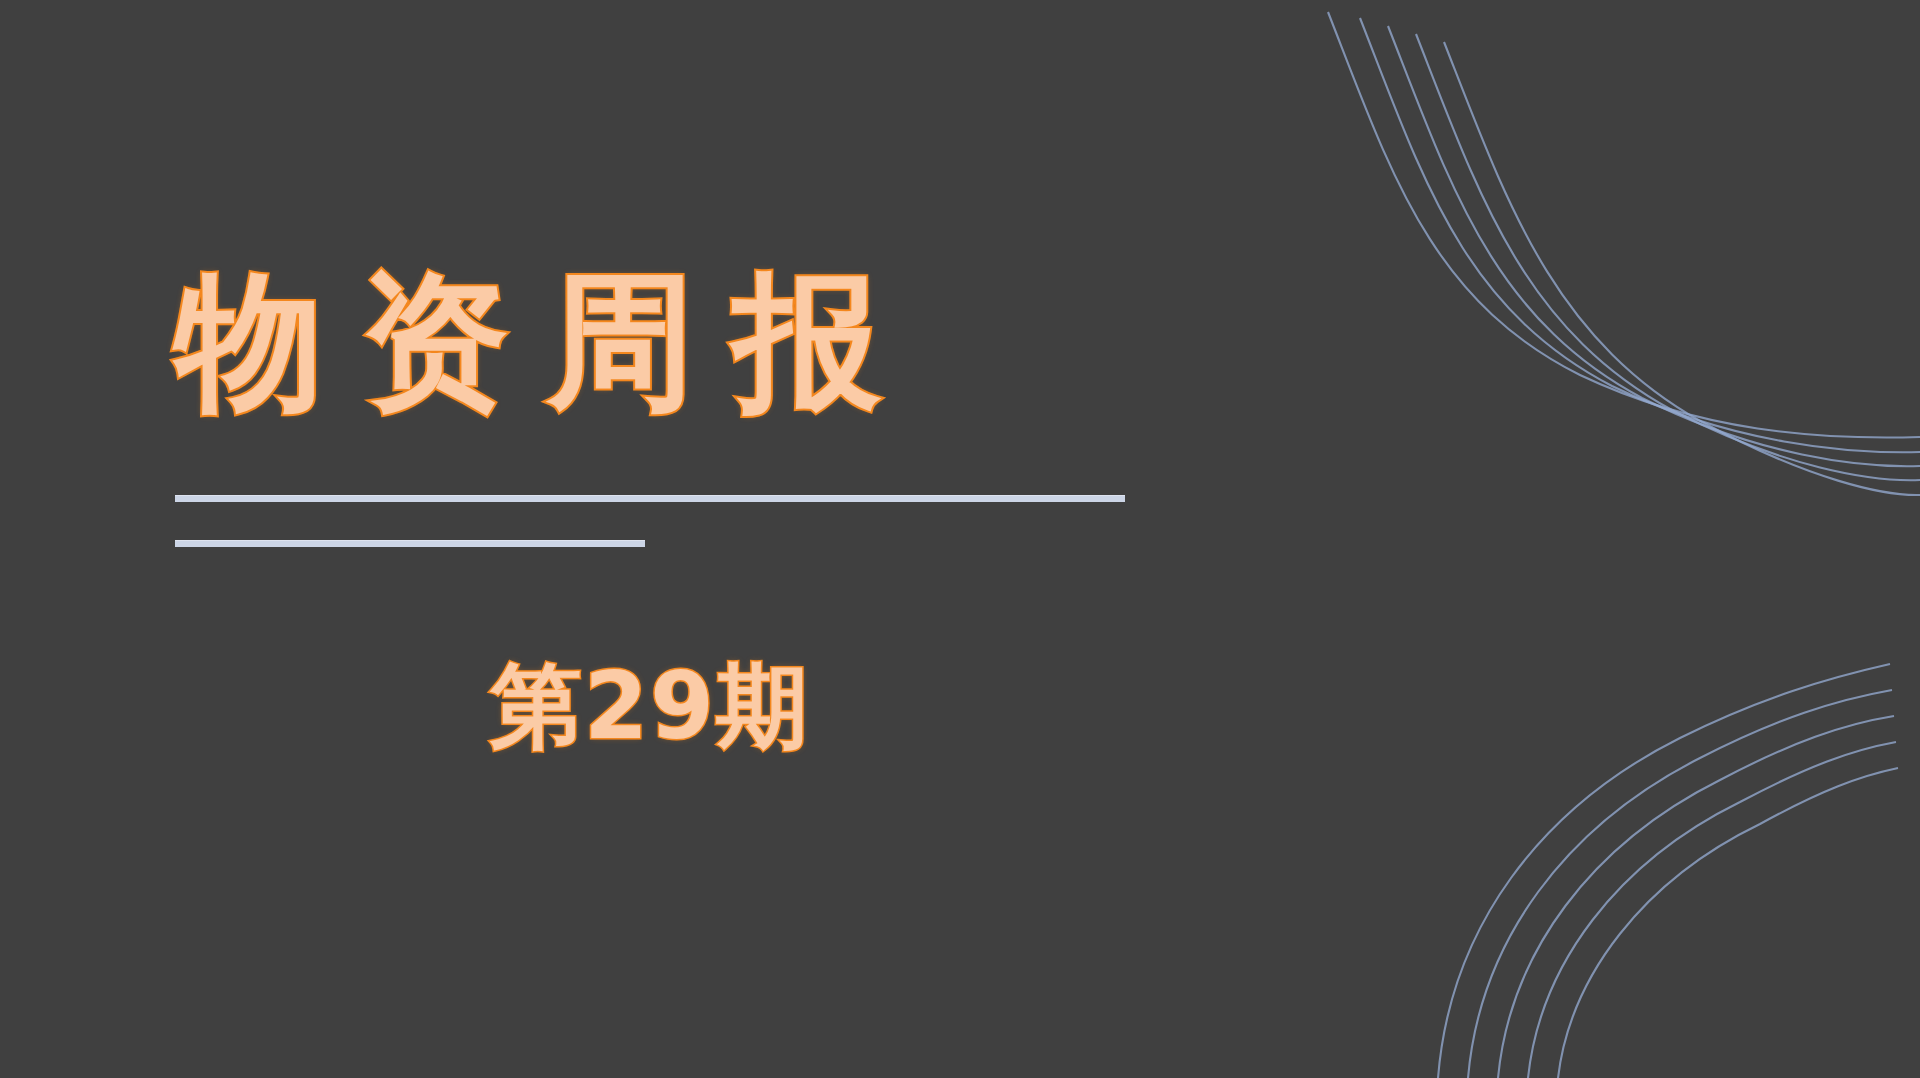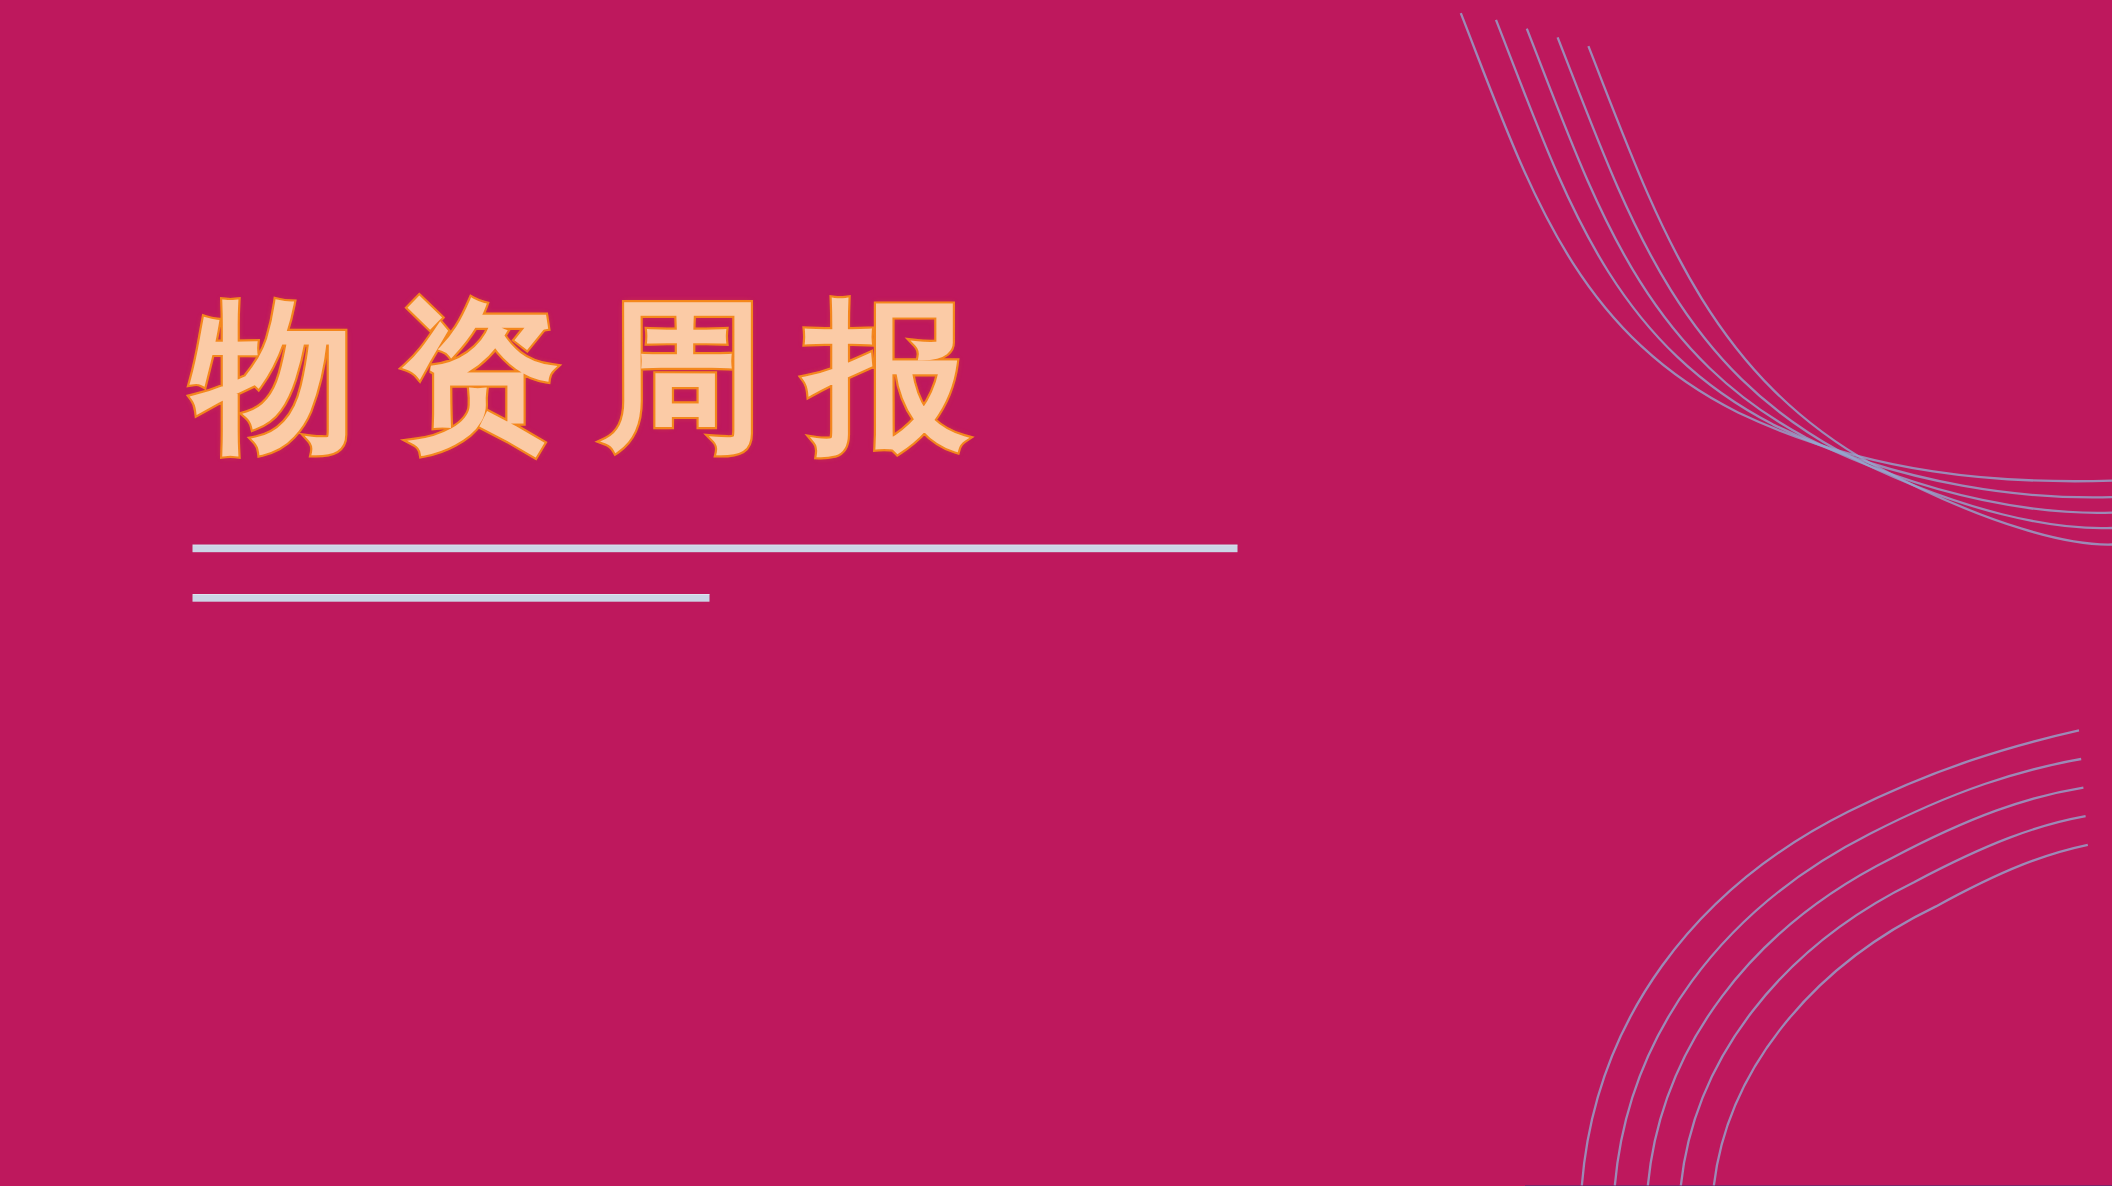--- a/index.html
+++ b/index.html
@@ -9,21 +9,21 @@
     background: #0d3d84;
   }
   body {
     font-family: "Liberation Sans", "DejaVu Sans", sans-serif;
   }
 
   #slide {
     position: relative;
     width: 1920px;
     height: 1078px;
-    background: #be185d;
+    background: #404040;
     overflow: hidden;
   }
 
   
   .deco {
     position: absolute;
     pointer-events: none;
   }
   #deco-top-right {
     top: 0;
@@ -130,14 +130,15 @@
     </svg>
   </div>
 
   <div id="title-block">
     <h1 id="page-title">物资周报</h1>
   </div>
 
   <div class="rule" id="rule-long"></div>
   <div class="rule" id="rule-short"></div>
 
+  <p id="issue-label">第29期</p>
 
 </div>
 
 </body></html>

